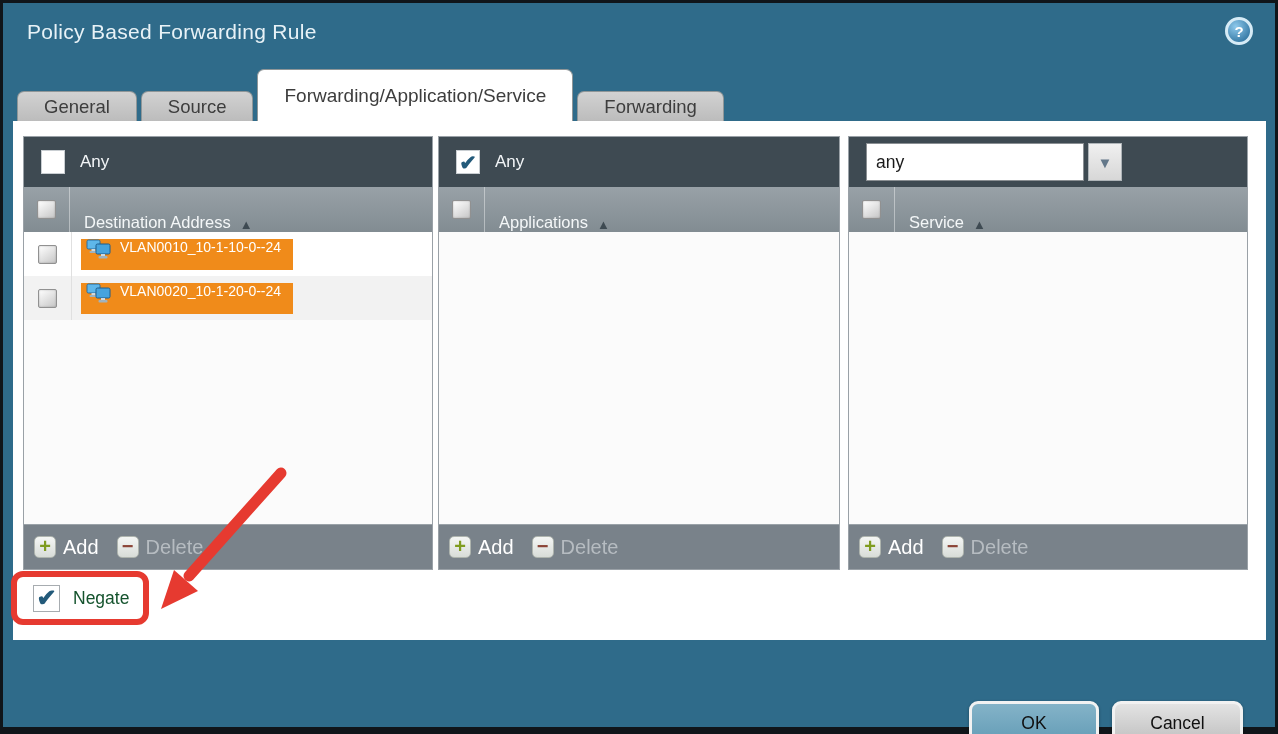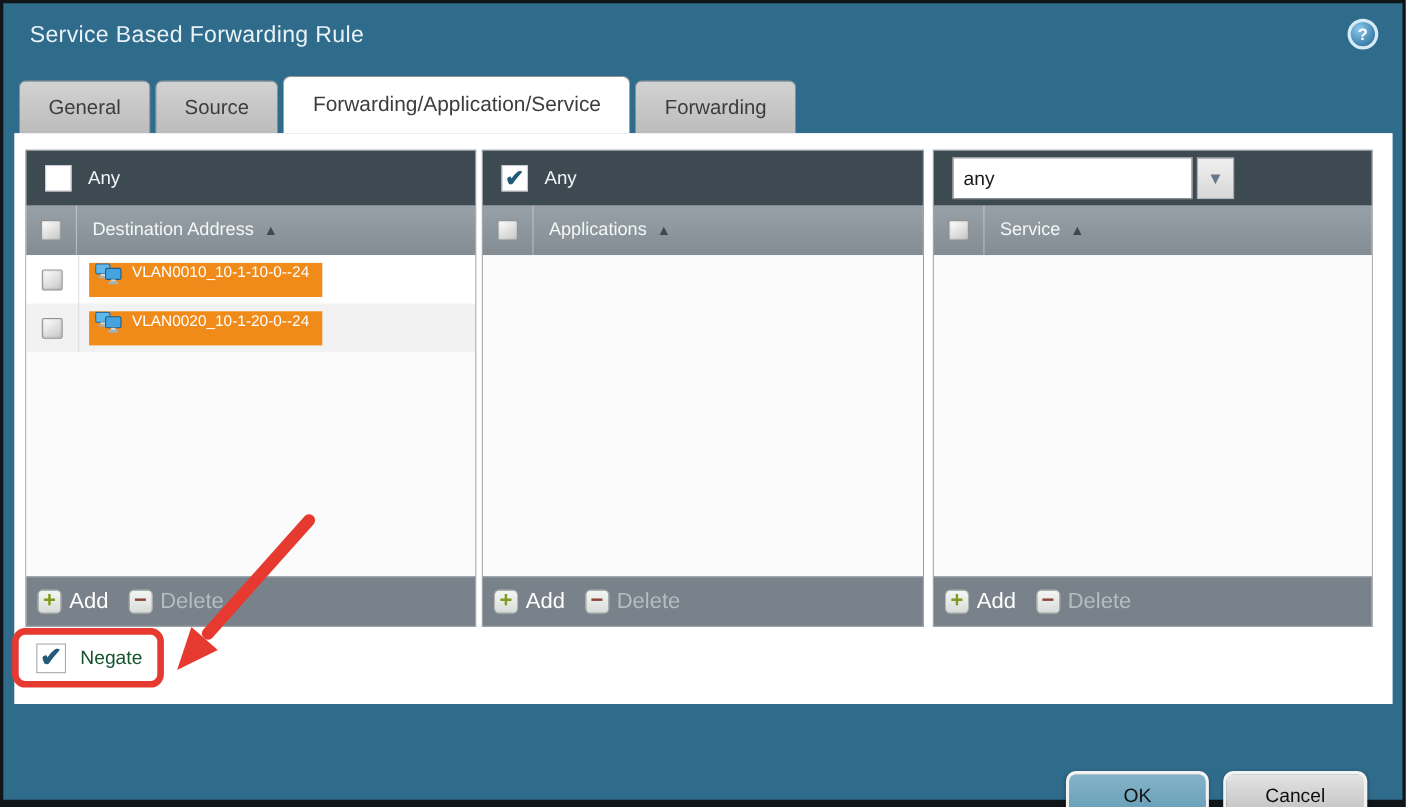--- a/index.html
+++ b/index.html
@@ -26,21 +26,21 @@
     display:flex; align-items:center; justify-content:center;
     cursor:pointer;
   }
 
   
   .tabs {
     position:absolute; left:14px; top:66px; height:52px;
     display:flex; align-items:flex-end; gap:4px; z-index:3;
   }
   .tab {
-    height:48px; display:flex; align-items:center;
+    height:30px; display:flex; align-items:center;
     background:linear-gradient(#d2d2d2,#bcbcbc);
     border:1px solid #8f9698; border-bottom:none;
     border-radius:7px 7px 0 0;
     font-size:18.5px; color:#3d3d3d; padding:0 26px; cursor:pointer;
     white-space:nowrap;
   }
   .tab.active {
     height:52px; background:#ffffff; border-color:#8f9698;
     font-size:19px;
   }
@@ -68,21 +68,21 @@
   .cb-any {
     width:24px; height:24px; background:#ffffff;
     border:1px solid #c9ced2; position:relative; cursor:pointer;
     display:flex; align-items:center; justify-content:center;
   }
   .cb-check { color:#235a7a; font-size:21px; font-weight:bold; line-height:1; }
 
   .col-header {
     height:45px; flex:0 0 45px;
     background:linear-gradient(#98a1a7,#828c92);
-    display:flex; align-items:center;
+    display:flex; align-items:flex-end;
   }
   .cb-cell {
     width:46px; height:100%; display:flex; align-items:center; justify-content:center;
     border-right:1px solid rgba(255,255,255,.4);
   }
   .cb-bevel {
     width:19px; height:19px; border-radius:2px;
     background:linear-gradient(145deg,#ffffff,#c6c6c6);
     border:1px solid #919191;
     box-shadow:inset 0 0 2px rgba(0,0,0,.25);
@@ -164,21 +164,21 @@
     cursor:pointer; box-shadow:0 1px 3px rgba(0,0,0,.35);margin-top:32px;
   }
   .btn-ok { left:966px; width:130px; background:linear-gradient(#84b3c8,#639cb6); }
   .btn-cancel { left:1109px; width:131px; background:linear-gradient(#e3e3e3,#bfbfbf); }
 </style>
 </head>
 <body>
 
 <div class="frame">
 
-  <div class="titlebar-title">Service Based Forwarding Rule</div>
+  <div class="titlebar-title">Policy Based Forwarding Rule</div>
   <div class="help-btn">
     <span>?</span>
   </div>
 
   <div class="tabs">
     <div class="tab">General</div>
     <div class="tab">Source</div>
     <div class="tab active">Forwarding/Application/Service</div>
     <div class="tab">Forwarding</div>
   </div>

